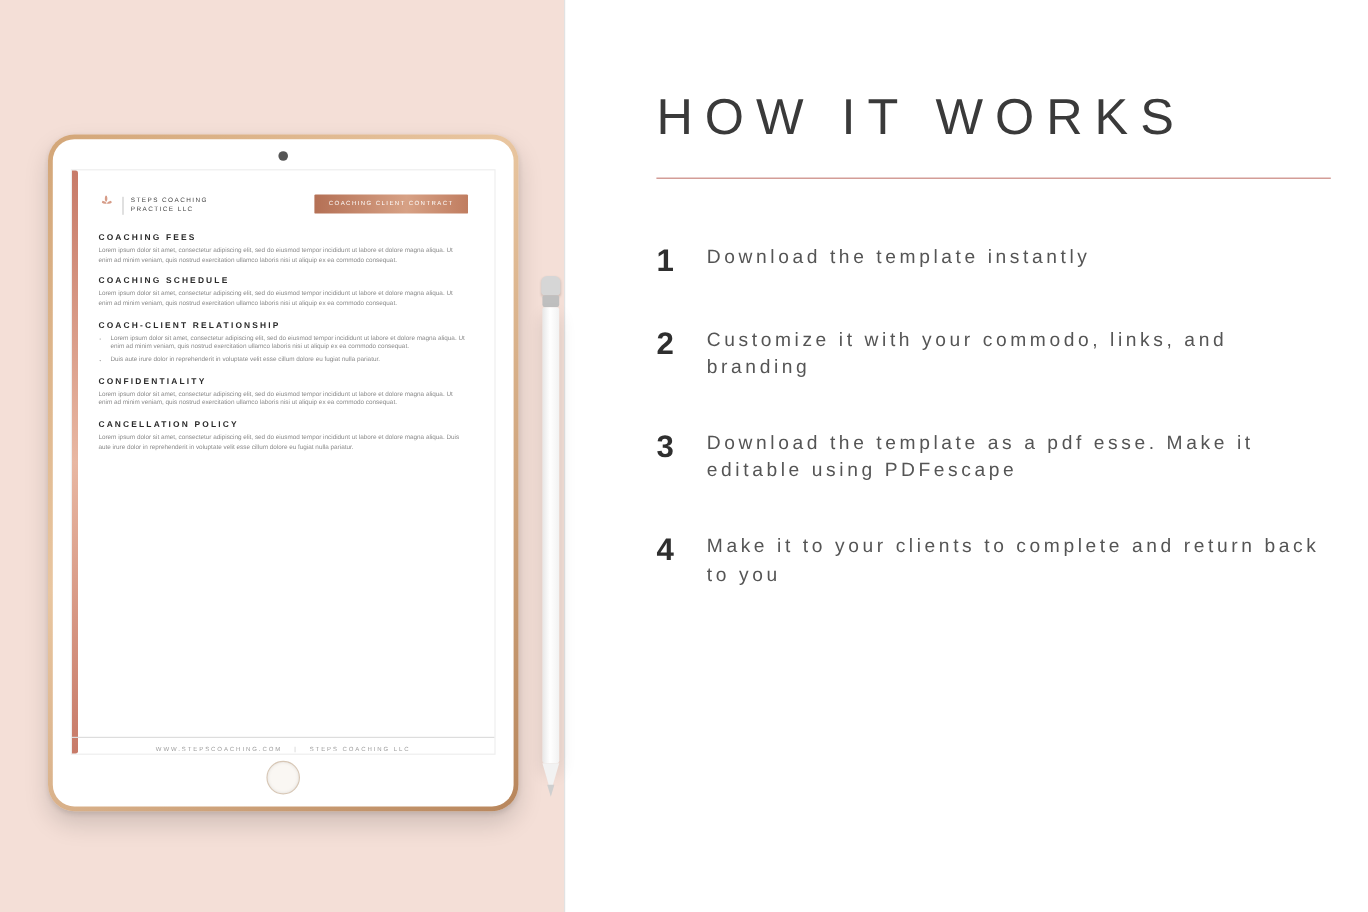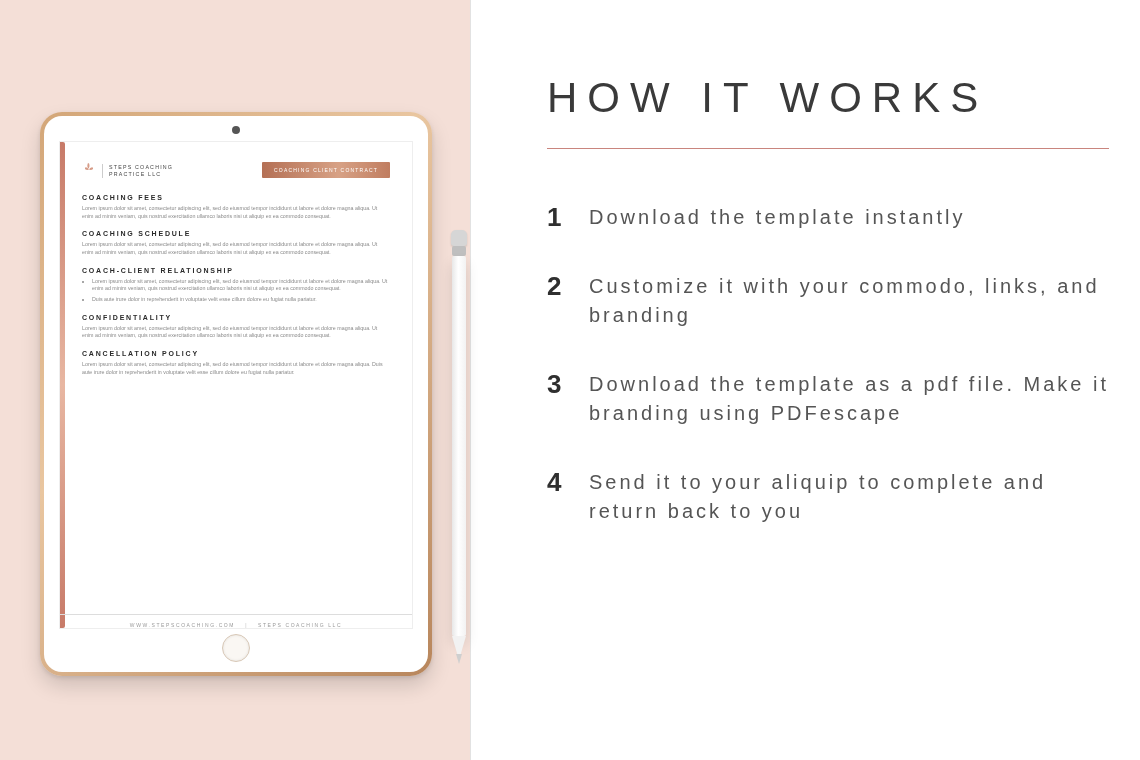--- a/index.html
+++ b/index.html
@@ -37,21 +37,21 @@
   .pencil .body { width:14px; height:380px; margin:0 auto; background:linear-gradient(90deg,#e7e7e7,#ffffff 45%,#f2f2f2); border-radius:2px; box-shadow:0 8px 14px rgba(0,0,0,.12);}
   .pencil .taper{ width:0; height:0; margin:0 auto; border-left:7px solid transparent; border-right:7px solid transparent; border-top:24px solid #f2f2f2;}
   .pencil .tip  { width:0; height:0; margin:-6px auto 0; border-left:3px solid transparent; border-right:3px solid transparent; border-top:10px solid #cfcfcf;}
   
   .right { flex:1; height:760px; padding:74px 31px 0 76px; background:#fff; border-left:1px solid #e2e2e2;}
   .title { font-size:42px; letter-spacing:10px; color:#3a3a3a; font-weight:400; }
   hr.rule { margin-top:26px; border:none; border-top:1.5px solid #c9857e; width:100%; }
   .steps { margin-top:54px; display:flex; flex-direction:column; gap:40px; }
   .step { display:flex; gap:22px; align-items:flex-start; }
   .num { font-size:26px; font-weight:700; color:#2f2f2f; line-height:1.1; min-width:20px; }
-  .txt { font-size:20px; letter-spacing:3px; color:#555; line-height:1.45; }
+  .txt { font-size:16px; letter-spacing:3px; color:#555; line-height:1.45; }
 </style>
 </head>
 <body>
 
 <div class="canvas">
 
   <div class="left">
     <div class="tablet">
       <div class="tablet-inner">
         <div class="camera"></div>
@@ -121,21 +121,21 @@
       <div class="step">
         <div class="num">1</div>
         <div class="txt">Download the template instantly</div>
       </div>
       <div class="step">
         <div class="num">2</div>
         <div class="txt">Customize it with your commodo, links, and branding</div>
       </div>
       <div class="step">
         <div class="num">3</div>
-        <div class="txt">Download the template as a pdf file. Make it branding using PDFescape</div>
+        <div class="txt">Download the template as a pdf esse. Make it editable using PDFescape</div>
       </div>
       <div class="step">
         <div class="num">4</div>
-        <div class="txt">Send it to your aliquip to complete and return back to you</div>
+        <div class="txt">Make it to your clients to complete and return back to you</div>
       </div>
     </div>
   </div>
 </div>
 
 </body></html>

